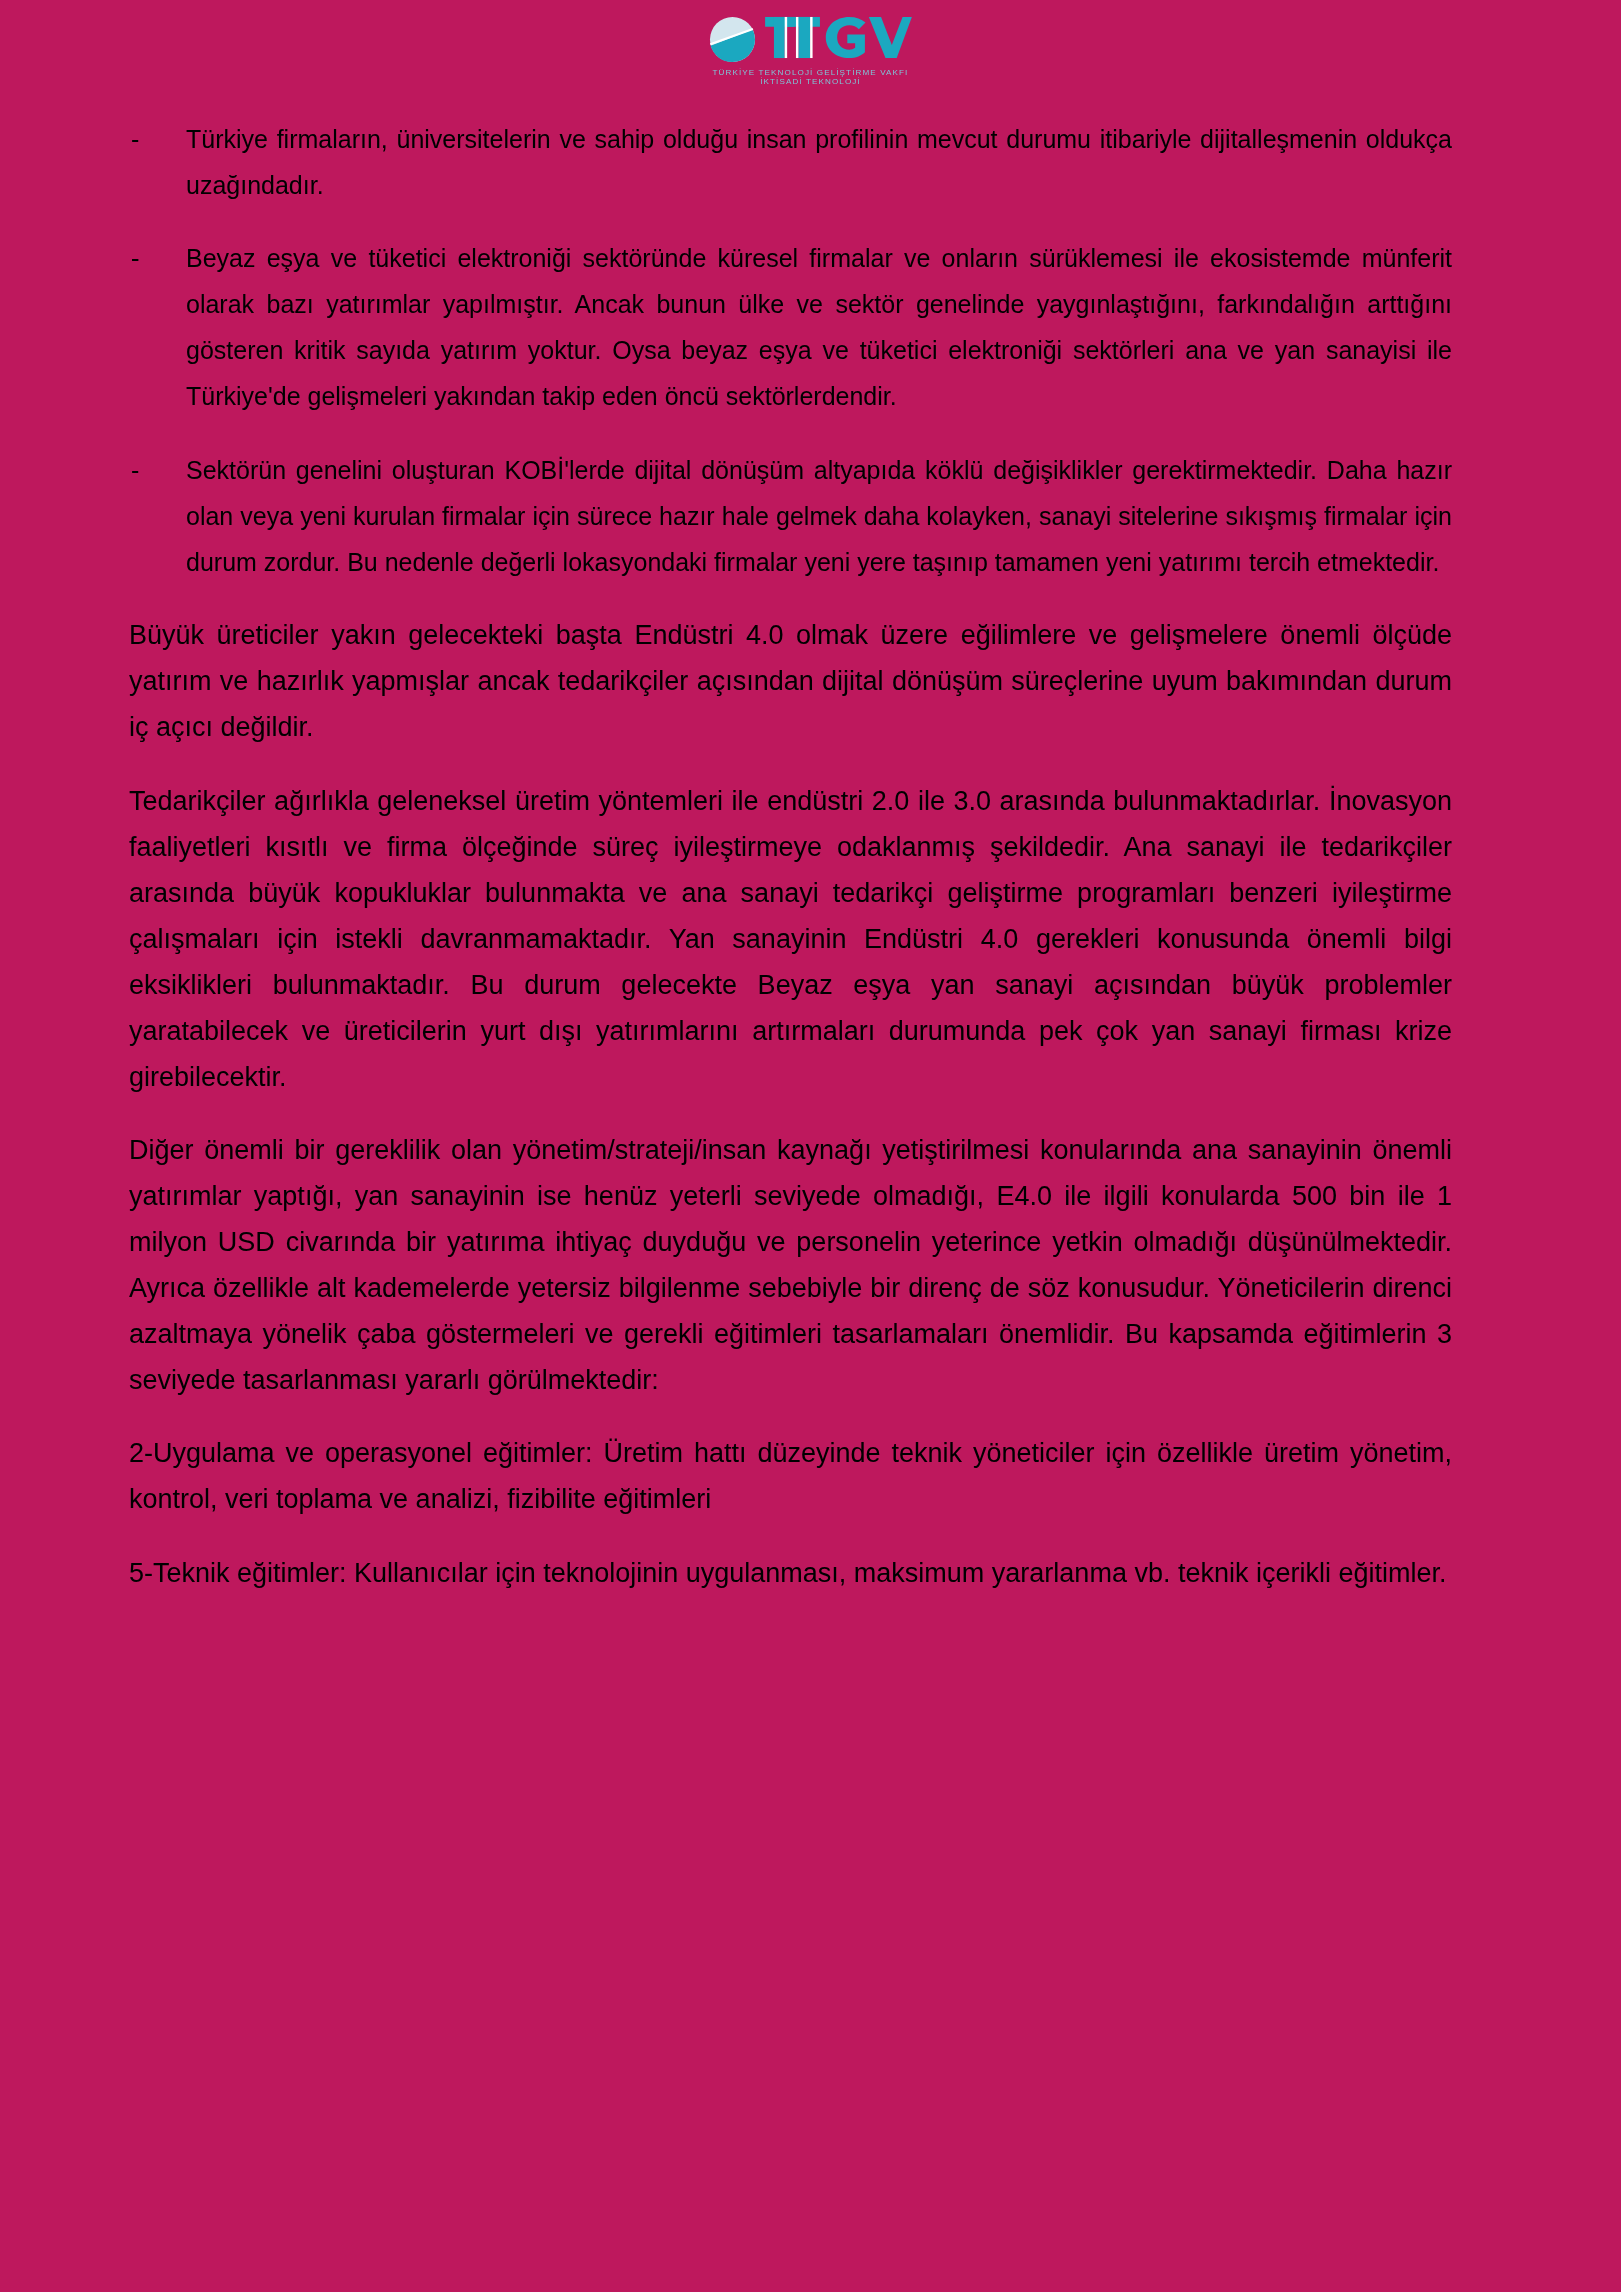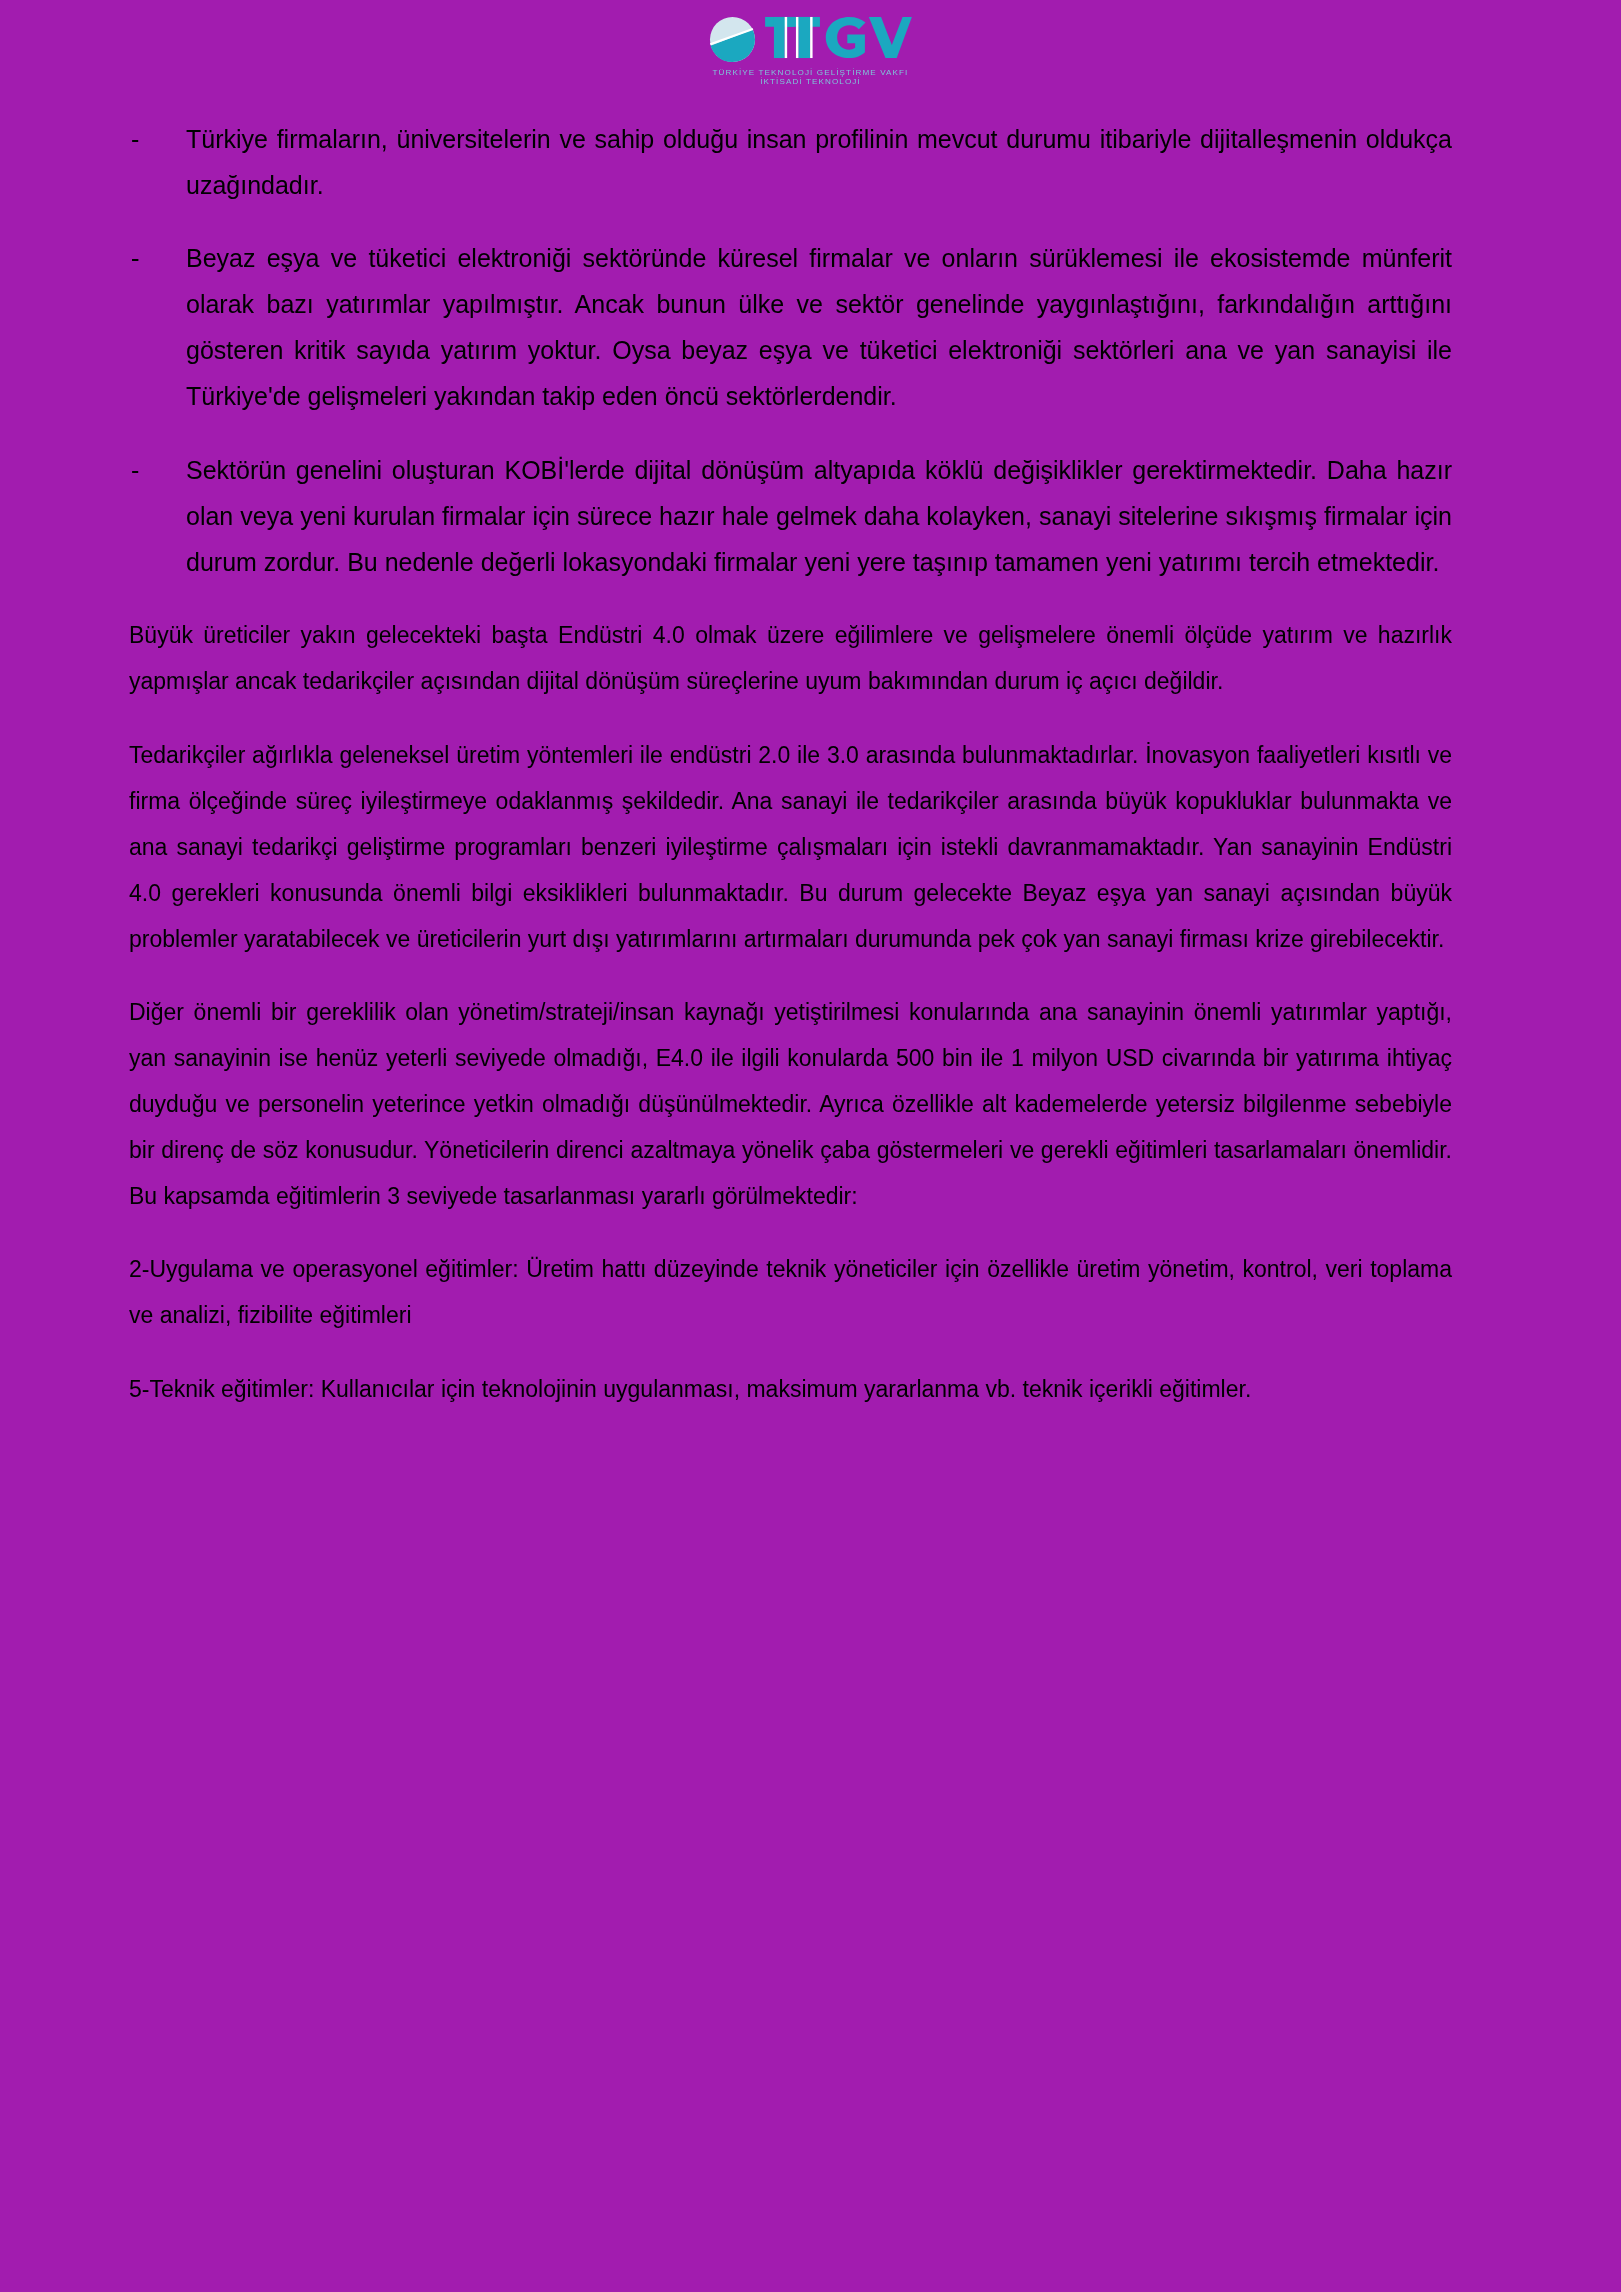--- a/index.html
+++ b/index.html
@@ -10,21 +10,21 @@
   }
   body {
     font-family: "Liberation Sans", sans-serif;
     color: #000000;
   }
   .page {
     position: relative;
     width: 1621px;
     height: 2293px;
     margin: 0 auto;
-    background: #a21caf;
+    background: #be185d;
     box-sizing: border-box;
     overflow: hidden;
   }
 
   
   .header {
     position: absolute;
     top: 0;
     left: 0;
     width: 1621px;
@@ -64,21 +64,21 @@
   .logo-sub span { display: block; }
 
   
   .content {
     position: absolute;
     left: 129px;
     top: 116px;
     width: 1323px;
   }
   .para {
-    font-size: 23px;
+    font-size: 27px;
     line-height: 46px;
     text-align: justify;
     text-justify: inter-word;
     margin: 0 0 27.4px 0;
     color: #000;
     hyphens: none;
   }
   .bullet {
     position: relative;
     padding-left: 57px;

